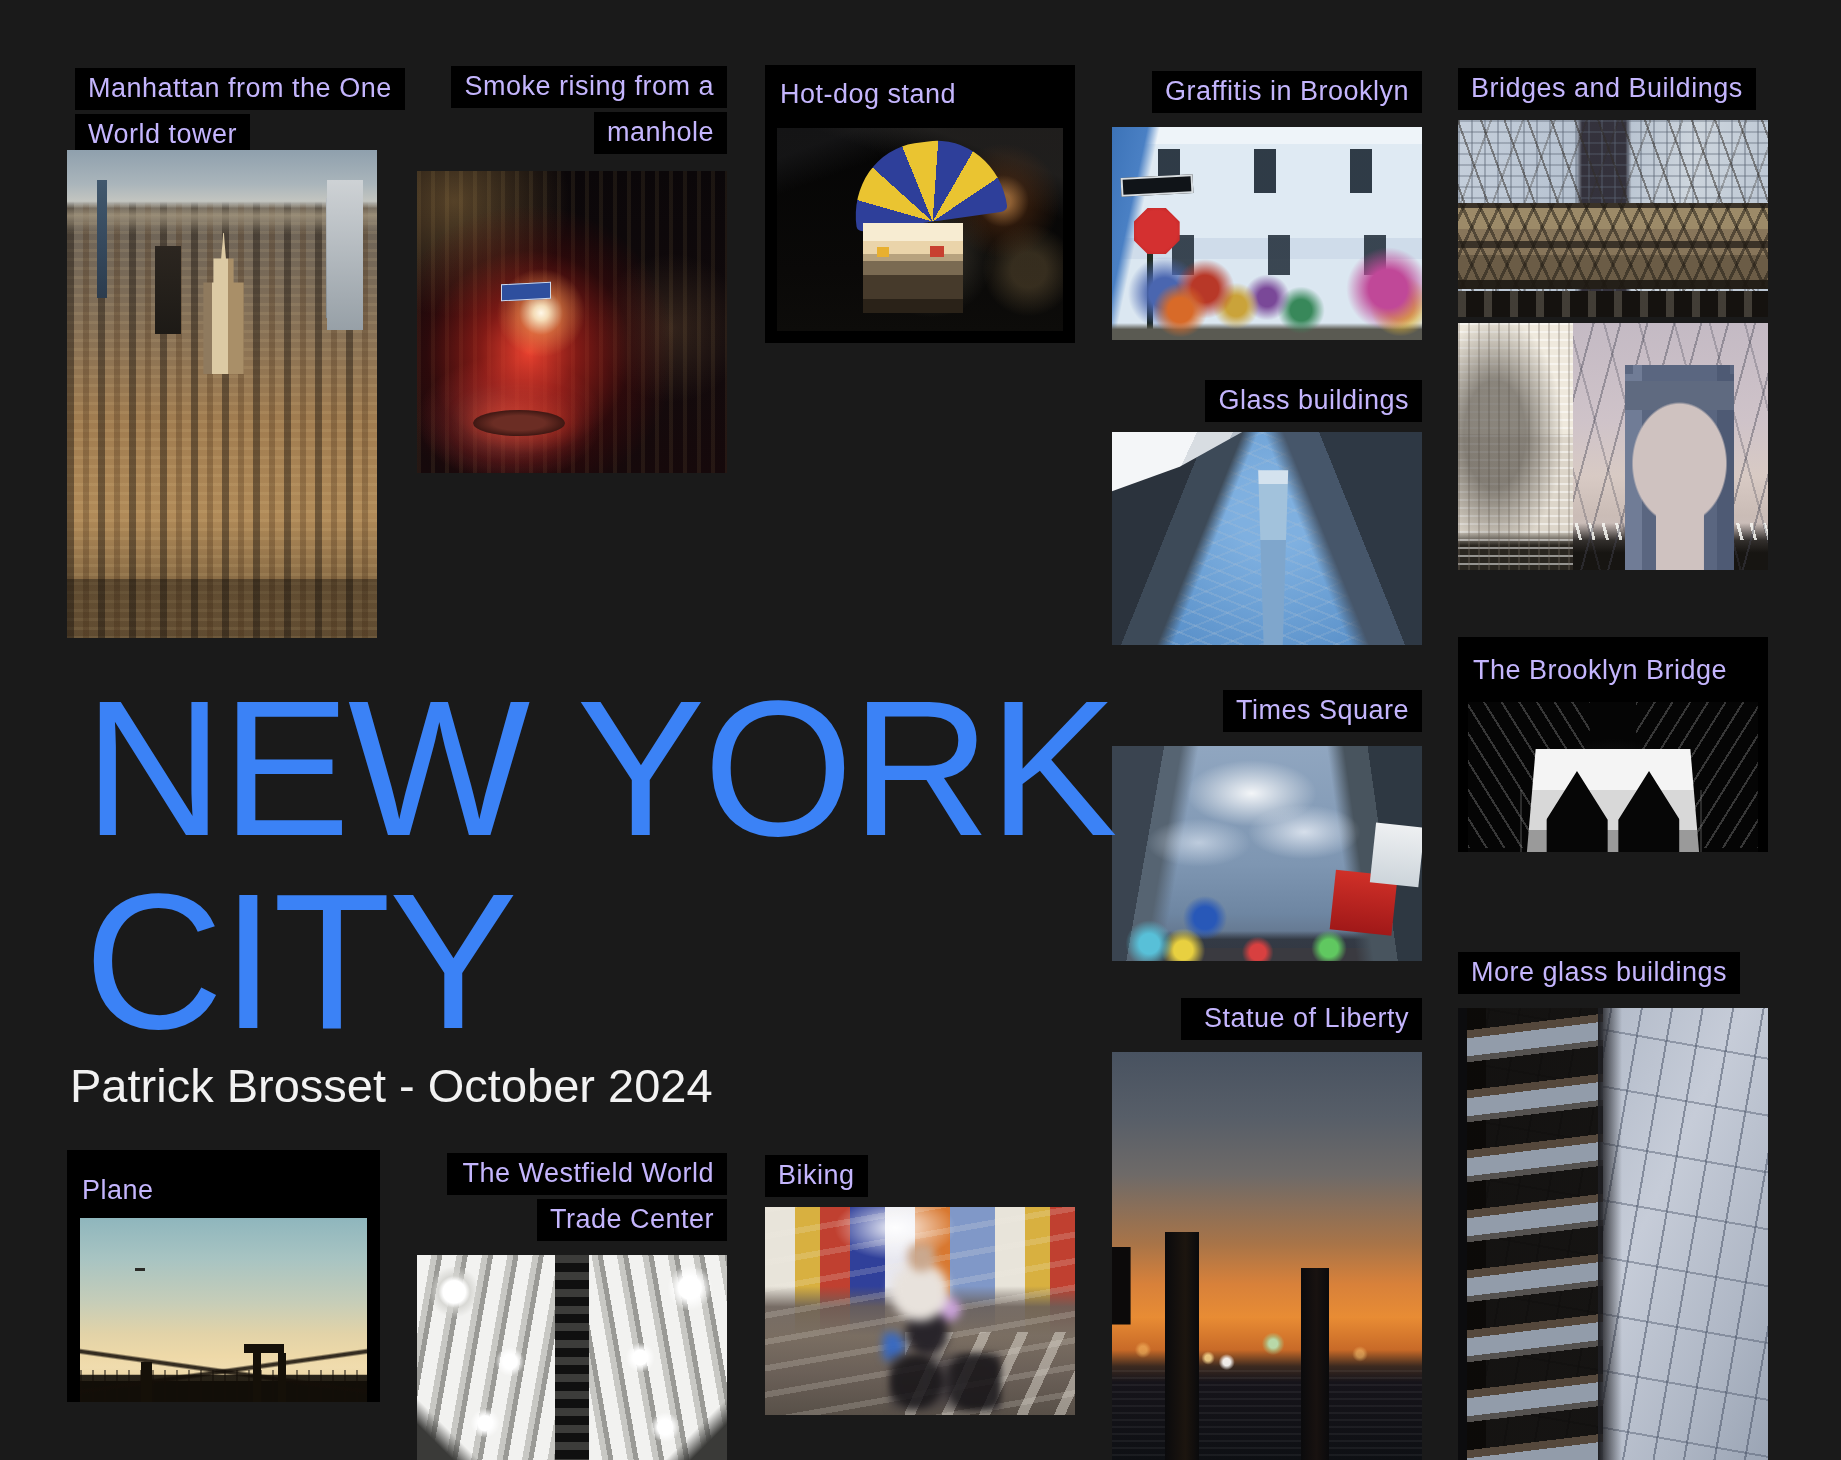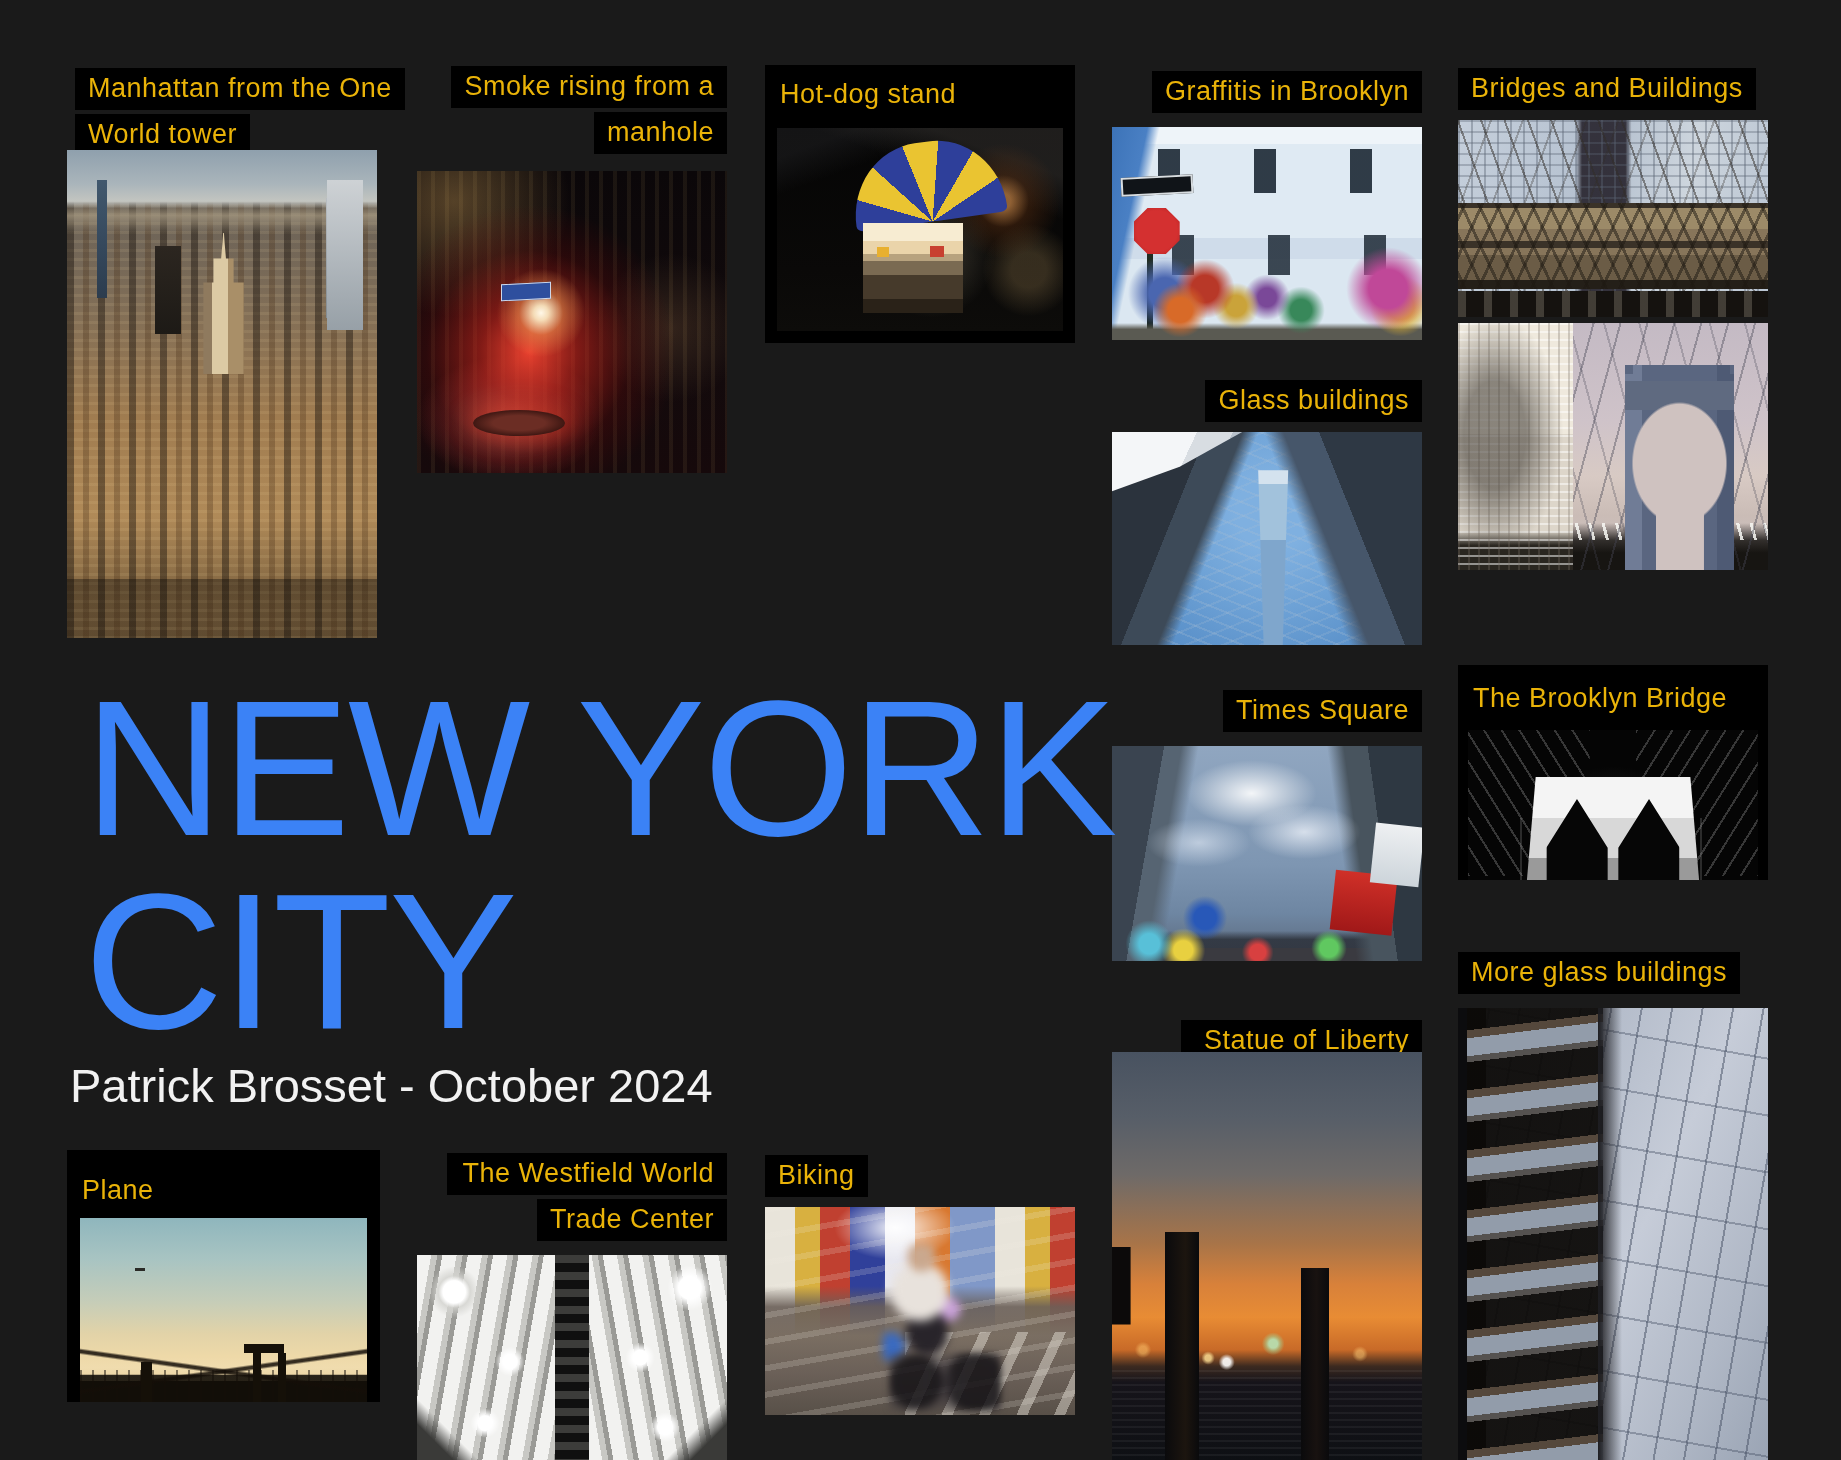--- a/index.html
+++ b/index.html
@@ -1,20 +1,20 @@
 <!DOCTYPE html>
 <html><head>
 <meta charset="utf-8">
 <style>
   html,body{margin:0;padding:0;background:#1a1a1a;}
   #page{position:relative;width:1841px;height:1460px;background:#1a1a1a;overflow:hidden;
         font-family:"Liberation Sans","DejaVu Sans",sans-serif;}
 
   
-  .label{position:absolute;background:#000;color:#eab308;font-size:27px;line-height:1.12;
+  .label{position:absolute;background:#000;color:#c4b5fd;font-size:27px;line-height:1.12;
          padding:5px 13px 7px;white-space:nowrap;letter-spacing:.5px;}
 
   
   #title{position:absolute;left:84px;top:672px;color:#3b82f6;font-size:193px;line-height:193px;
          font-weight:300;letter-spacing:-2px;}
   #subtitle{position:absolute;left:70px;top:1058px;color:#f2f2f2;font-size:47px;font-weight:400;}
 
   
   .photo{position:absolute;overflow:hidden;background-color:#111;}
   .photo::before,.photo::after{content:"";position:absolute;}
@@ -158,21 +158,21 @@
     linear-gradient(180deg,#90a6c0 0%,#7e96b2 55%,#6e86a2 78%,#5a6678 100%);}
   .p-times::before{left:38%;top:7%;width:21%;height:90%;transform:rotate(-1.5deg);background:
     linear-gradient(180deg,#23282e 0 9%,#d42420 9% 20%,#2a3038 20% 28%,#38b060 28% 34%,#23282e 34% 42%,#e03028 42% 64%,#c01818 64% 74%,#50101:0 74%),
     linear-gradient(180deg,#23282e 0 9%,#d42420 9% 20%,#2a3038 20% 28%,#38b060 28% 34%,#23282e 34% 42%,#e03028 42% 64%,#c01818 64% 74%,#501010 74%);}
   .p-times::after{right:1%;top:36%;width:27%;height:54%;background:
     linear-gradient(#eef0f2,#ccd4da) 100% 0/58% 52% no-repeat,
     linear-gradient(#d03028,#a01818) 0 92%/74% 52% no-repeat;
     transform:rotate(6deg);}
 
   
-  .card-brooklyn{left:1458px;top:637px;width:310px;height:215px;margin-top:28px;}
+  .card-brooklyn{left:1458px;top:637px;width:310px;height:215px;}
   .p-brooklyn{left:10px;top:65px;width:290px;height:195px;background-color:#050505;background:
     radial-gradient(ellipse 42% 52% at 50% 55%,rgba(130,130,130,.3),rgba(0,0,0,0) 70%),
     repeating-linear-gradient(58deg,rgba(150,150,150,.35) 0 2px,rgba(0,0,0,0) 2px 15px) 0 0/42% 75% no-repeat,
     repeating-linear-gradient(122deg,rgba(150,150,150,.35) 0 2px,rgba(0,0,0,0) 2px 15px) 100% 0/42% 75% no-repeat,
     repeating-linear-gradient(90deg,rgba(130,130,130,.3) 0 2px,rgba(0,0,0,0) 2px 20px) 50% 100%/64% 55% no-repeat,
     #050505;}
   .p-brooklyn::before{left:50%;bottom:0;transform:translateX(-50%);width:62%;height:76%;
     background:linear-gradient(180deg,#f4f4f4 0 28%,#d8d8d8 28% 55%,#9a9a9a 55% 100%);
     clip-path:polygon(0% 100%,7% 0%,93% 0%,100% 100%);}
   .p-brooklyn::after{left:50%;bottom:0;transform:translateX(-50%);width:46%;height:66%;background:#060606;
@@ -284,21 +284,21 @@
   <div class="photo p-times"></div>
 
   <div class="blackcard card-brooklyn">
     <div class="label" style="left:15px;top:18px;">The Brooklyn Bridge</div>
     <div class="photo p-brooklyn"></div>
   </div>
 
   <div class="label" style="left:1458px;top:952px;">More glass buildings</div>
   <div class="photo p-moreglass"></div>
 
-  <div class="label" style="right:419px;top:1020px;padding-left:23px;">Statue of Liberty</div>
+  <div class="label" style="right:419px;top:998px;padding-left:23px;">Statue of Liberty</div>
   <div class="photo p-statue"></div>
 
   <div class="blackcard card-plane">
     <div class="label" style="left:15px;top:25px;">Plane</div>
     <div class="photo p-plane"></div>
   </div>
 
   <div class="label" style="right:1114px;top:1153px;padding-left:15px;">The Westfield World</div>
   <div class="label" style="right:1114px;top:1199px;">Trade Center</div>
   <div class="photo p-west"></div>

